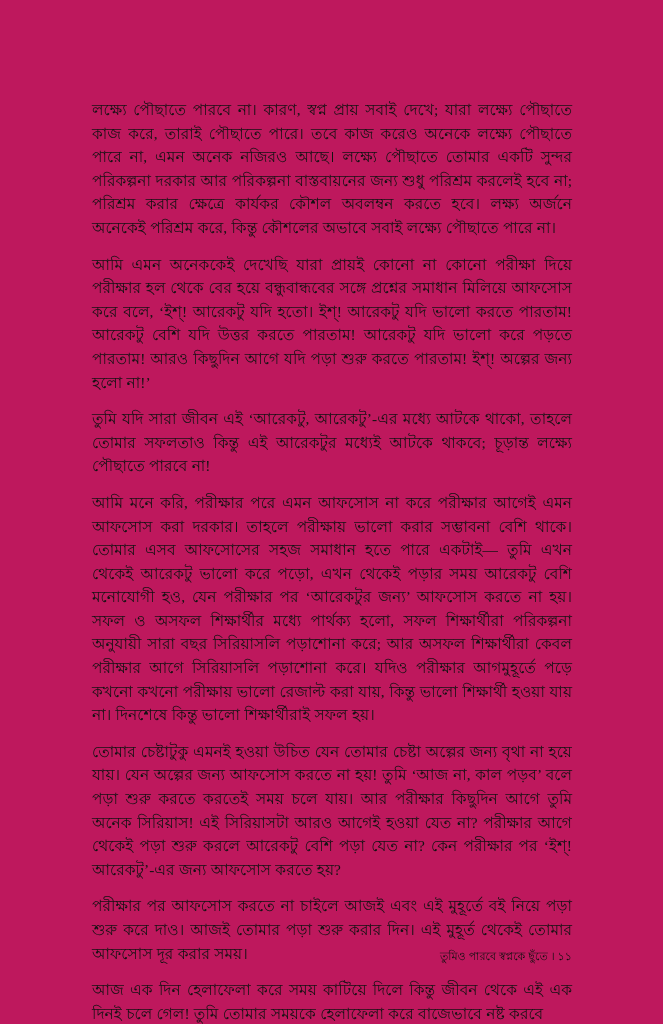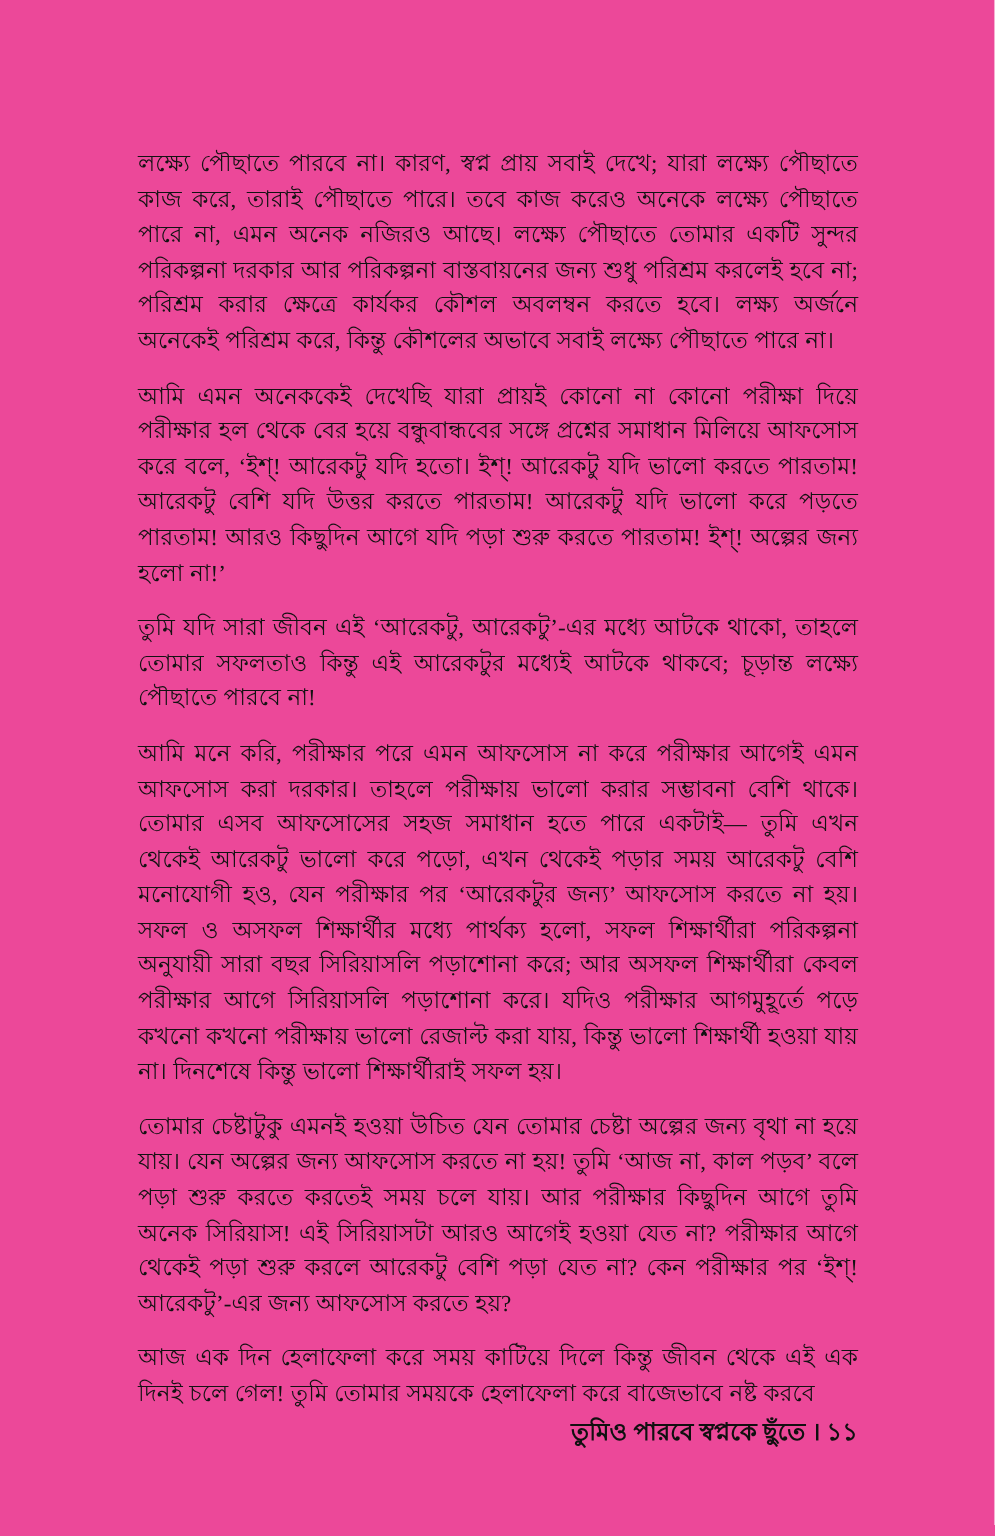--- a/index.html
+++ b/index.html
@@ -5,21 +5,21 @@
 <style>
   html, body {
     margin: 0;
     padding: 0;
     background: #ffffff;
   }
   #page {
     position: relative;
     width: 663px;
     height: 1024px;
-    background: #ec4899;
+    background: #be185d;
     overflow: hidden;
     font-family: "Liberation Serif", "DejaVu Serif", serif;
     color: #111111;
     box-sizing: border-box;
   }
   #text-column {
     position: absolute;
     left: 92px;
     top: 98px;
     width: 480px;
@@ -37,40 +37,41 @@
   }
   .para:last-of-type {
     margin-bottom: 16px;
   }
   #footer {
     position: absolute;
     left: 92px;
     top: 946px;
     width: 480px;
     text-align: right;
-    font-size: 16px;
-    font-weight: bold;
+    font-size: 11px;
+    font-weight: normal;
     color: #101010;
     line-height: 20px;
     letter-spacing: 0.1px;
   }
   
   #page, #footer, .para {
     text-rendering: optimizeLegibility;
   }
 </style>
 </head>
 <body>
 
 <div id="page">
 
   <div id="text-column">
     <p class="para">লক্ষ্যে পৌছাতে পারবে না। কারণ, স্বপ্ন প্রায় সবাই দেখে; যারা লক্ষ্যে পৌছাতে কাজ করে, তারাই পৌছাতে পারে। তবে কাজ করেও অনেকে লক্ষ্যে পৌছাতে পারে না, এমন অনেক নজিরও আছে। লক্ষ্যে পৌছাতে তোমার একটি সুন্দর পরিকল্পনা দরকার আর পরিকল্পনা বাস্তবায়নের জন্য শুধু পরিশ্রম করলেই হবে না; পরিশ্রম করার ক্ষেত্রে কার্যকর কৌশল অবলম্বন করতে হবে। লক্ষ্য অর্জনে অনেকেই পরিশ্রম করে, কিন্তু কৌশলের অভাবে সবাই লক্ষ্যে পৌছাতে পারে না।</p>
     <p class="para">আমি এমন অনেককেই দেখেছি যারা প্রায়ই কোনো না কোনো পরীক্ষা দিয়ে পরীক্ষার হল থেকে বের হয়ে বন্ধুবান্ধবের সঙ্গে প্রশ্নের সমাধান মিলিয়ে আফসোস করে বলে, ‘ইশ্! আরেকটু যদি হতো। ইশ্! আরেকটু যদি ভালো করতে পারতাম! আরেকটু বেশি যদি উত্তর করতে পারতাম! আরেকটু যদি ভালো করে পড়তে পারতাম! আরও কিছুদিন আগে যদি পড়া শুরু করতে পারতাম! ইশ্! অল্পের জন্য হলো না!’</p>
     <p class="para">তুমি যদি সারা জীবন এই ‘আরেকটু, আরেকটু’-এর মধ্যে আটকে থাকো, তাহলে তোমার সফলতাও কিন্তু এই আরেকটুর মধ্যেই আটকে থাকবে; চূড়ান্ত লক্ষ্যে পৌছাতে পারবে না!</p>
     <p class="para">আমি মনে করি, পরীক্ষার পরে এমন আফসোস না করে পরীক্ষার আগেই এমন আফসোস করা দরকার। তাহলে পরীক্ষায় ভালো করার সম্ভাবনা বেশি থাকে। তোমার এসব আফসোসের সহজ সমাধান হতে পারে একটাই— তুমি এখন থেকেই আরেকটু ভালো করে পড়ো, এখন থেকেই পড়ার সময় আরেকটু বেশি মনোযোগী হও, যেন পরীক্ষার পর ‘আরেকটুর জন্য’ আফসোস করতে না হয়। সফল ও অসফল শিক্ষার্থীর মধ্যে পার্থক্য হলো, সফল শিক্ষার্থীরা পরিকল্পনা অনুযায়ী সারা বছর সিরিয়াসলি পড়াশোনা করে; আর অসফল শিক্ষার্থীরা কেবল পরীক্ষার আগে সিরিয়াসলি পড়াশোনা করে। যদিও পরীক্ষার আগমুহূর্তে পড়ে কখনো কখনো পরীক্ষায় ভালো রেজাল্ট করা যায়, কিন্তু ভালো শিক্ষার্থী হওয়া যায় না। দিনশেষে কিন্তু ভালো শিক্ষার্থীরাই সফল হয়।</p>
     <p class="para">তোমার চেষ্টাটুকু এমনই হওয়া উচিত যেন তোমার চেষ্টা অল্পের জন্য বৃথা না হয়ে যায়। যেন অল্পের জন্য আফসোস করতে না হয়! তুমি ‘আজ না, কাল পড়ব’ বলে পড়া শুরু করতে করতেই সময় চলে যায়। আর পরীক্ষার কিছুদিন আগে তুমি অনেক সিরিয়াস! এই সিরিয়াসটা আরও আগেই হওয়া যেত না? পরীক্ষার আগে থেকেই পড়া শুরু করলে আরেকটু বেশি পড়া যেত না? কেন পরীক্ষার পর ‘ইশ্! আরেকটু’-এর জন্য আফসোস করতে হয়?</p>
+    <p class="para">পরীক্ষার পর আফসোস করতে না চাইলে আজই এবং এই মুহূর্তে বই নিয়ে পড়া শুরু করে দাও। আজই তোমার পড়া শুরু করার দিন। এই মুহূর্ত থেকেই তোমার আফসোস দূর করার সময়।</p>
     <p class="para">আজ এক দিন হেলাফেলা করে সময় কাটিয়ে দিলে কিন্তু জীবন থেকে এই এক দিনই চলে গেল! তুমি তোমার সময়কে হেলাফেলা করে বাজেভাবে নষ্ট করবে</p>
   </div>
 
   <div id="footer">তুমিও পারবে স্বপ্নকে ছুঁতে । ১১</div>
 
 </div>
 
 </body></html>

